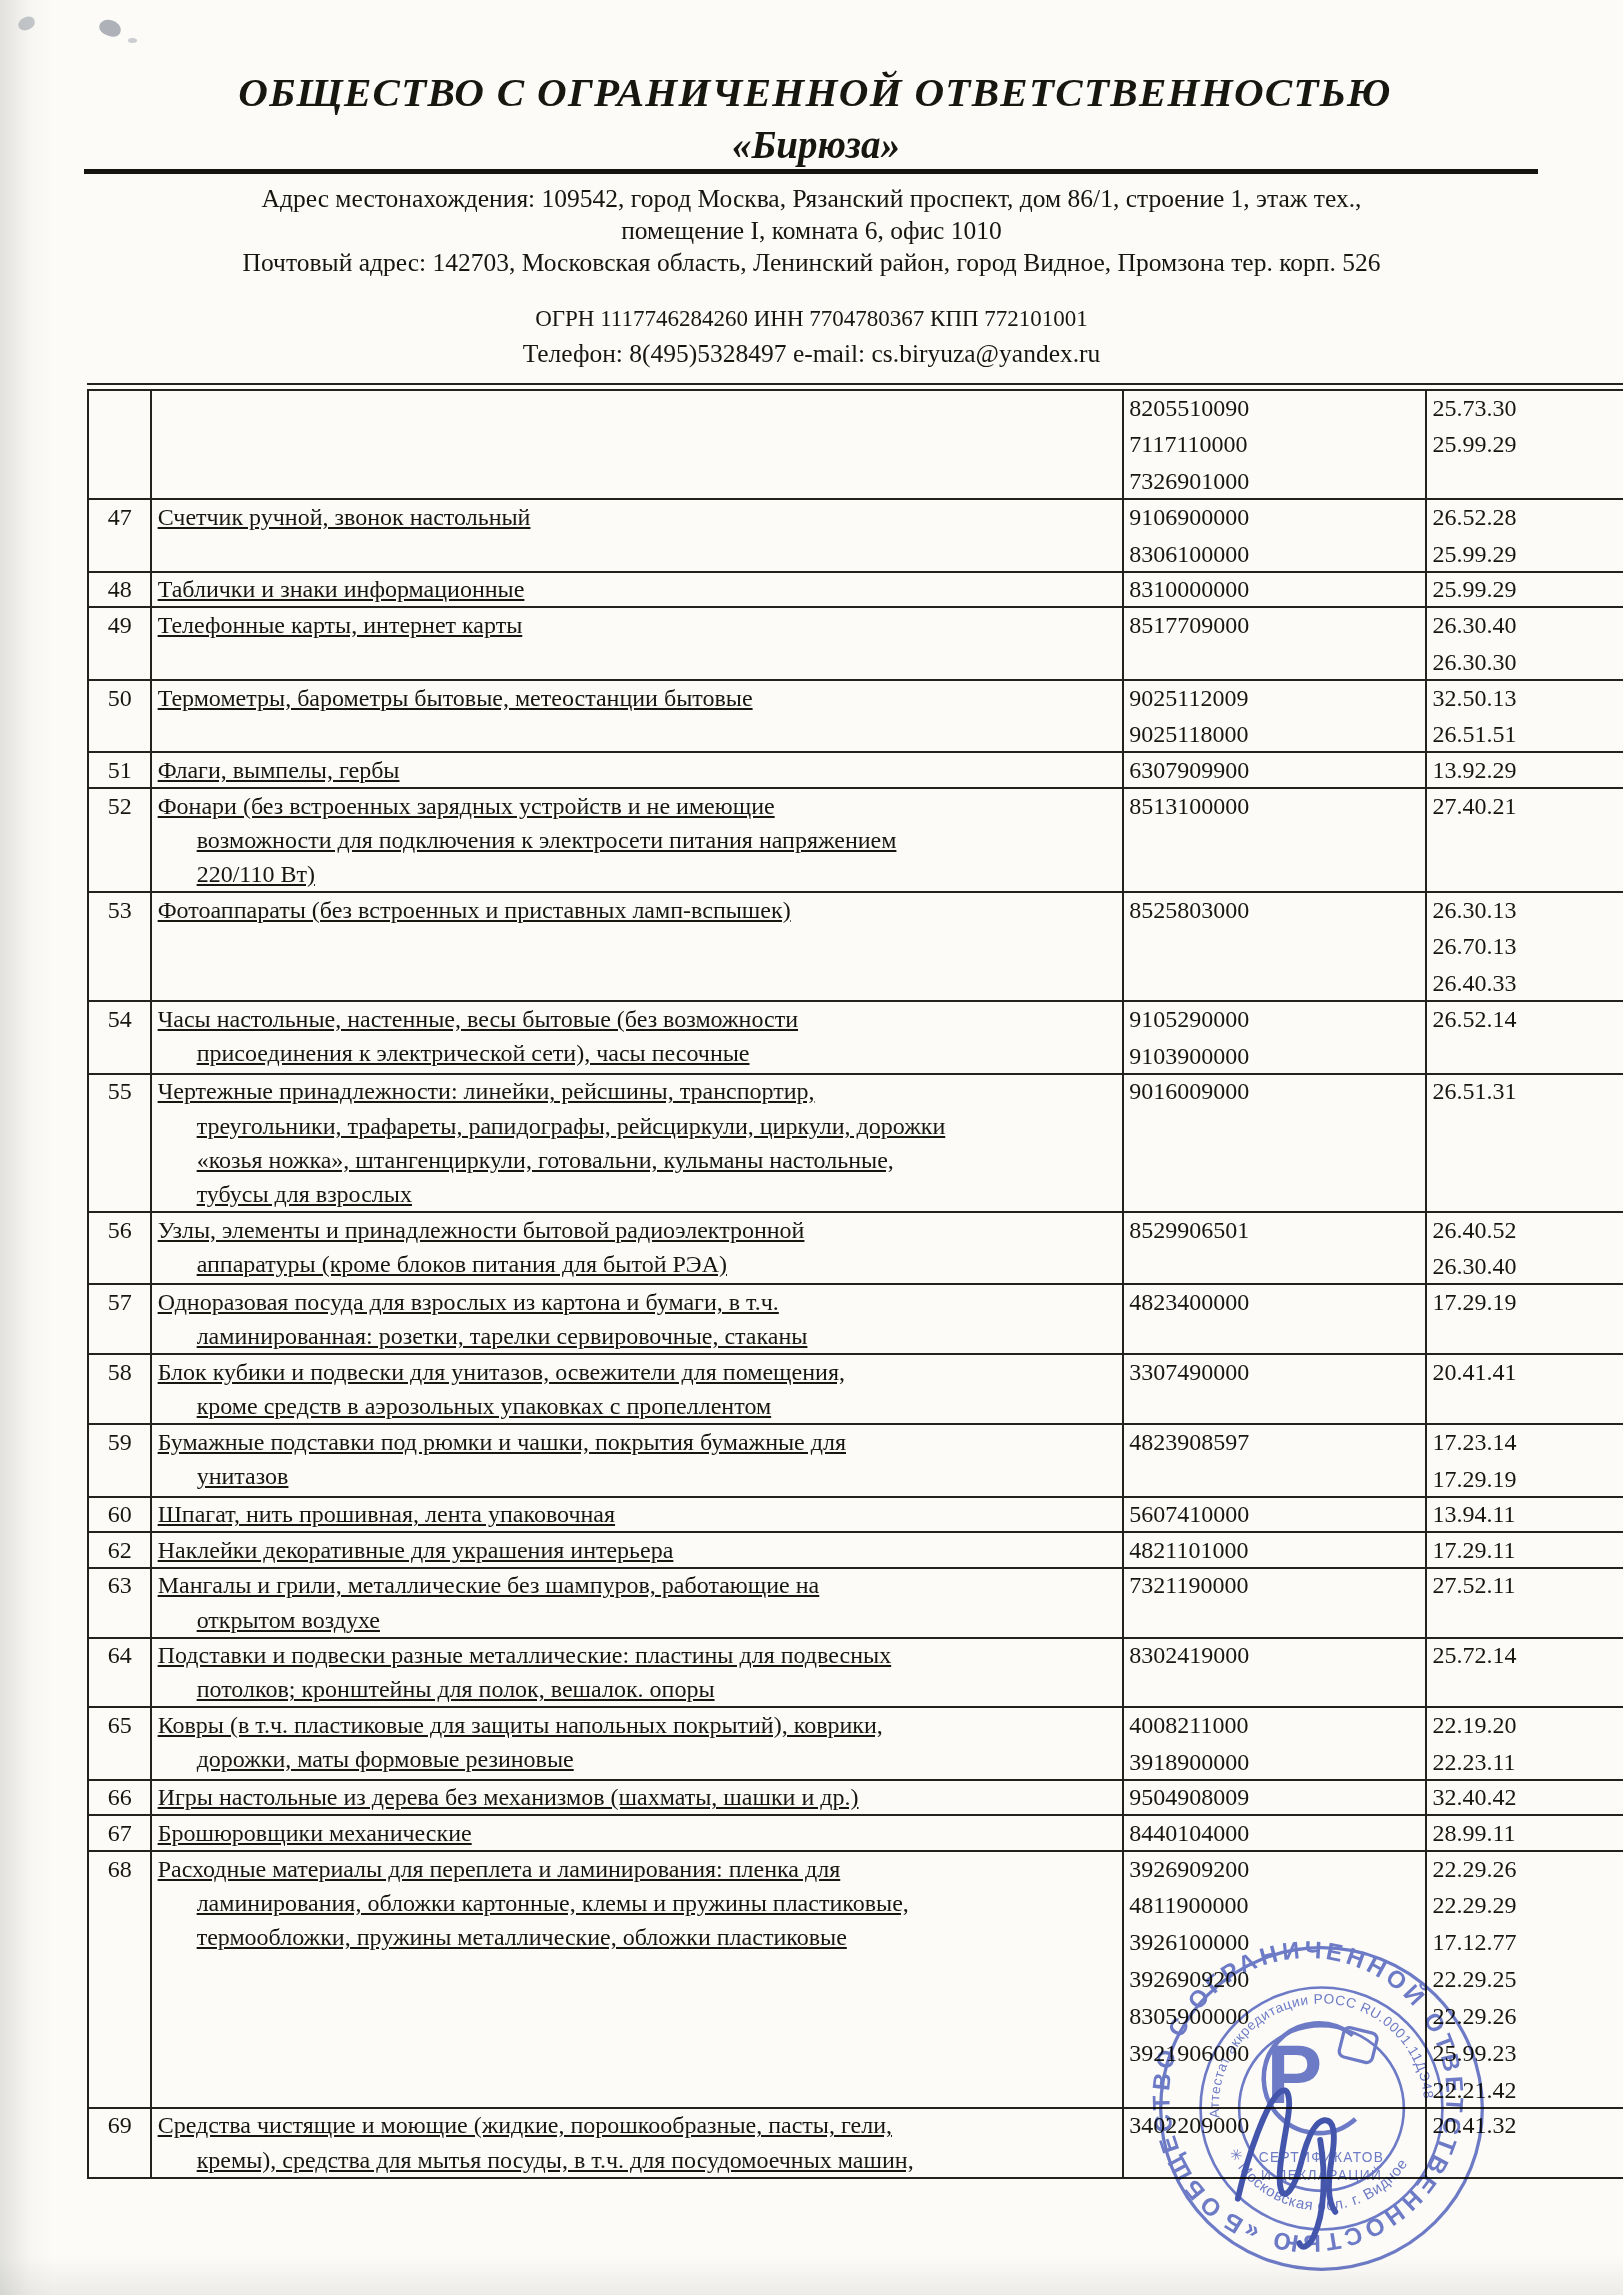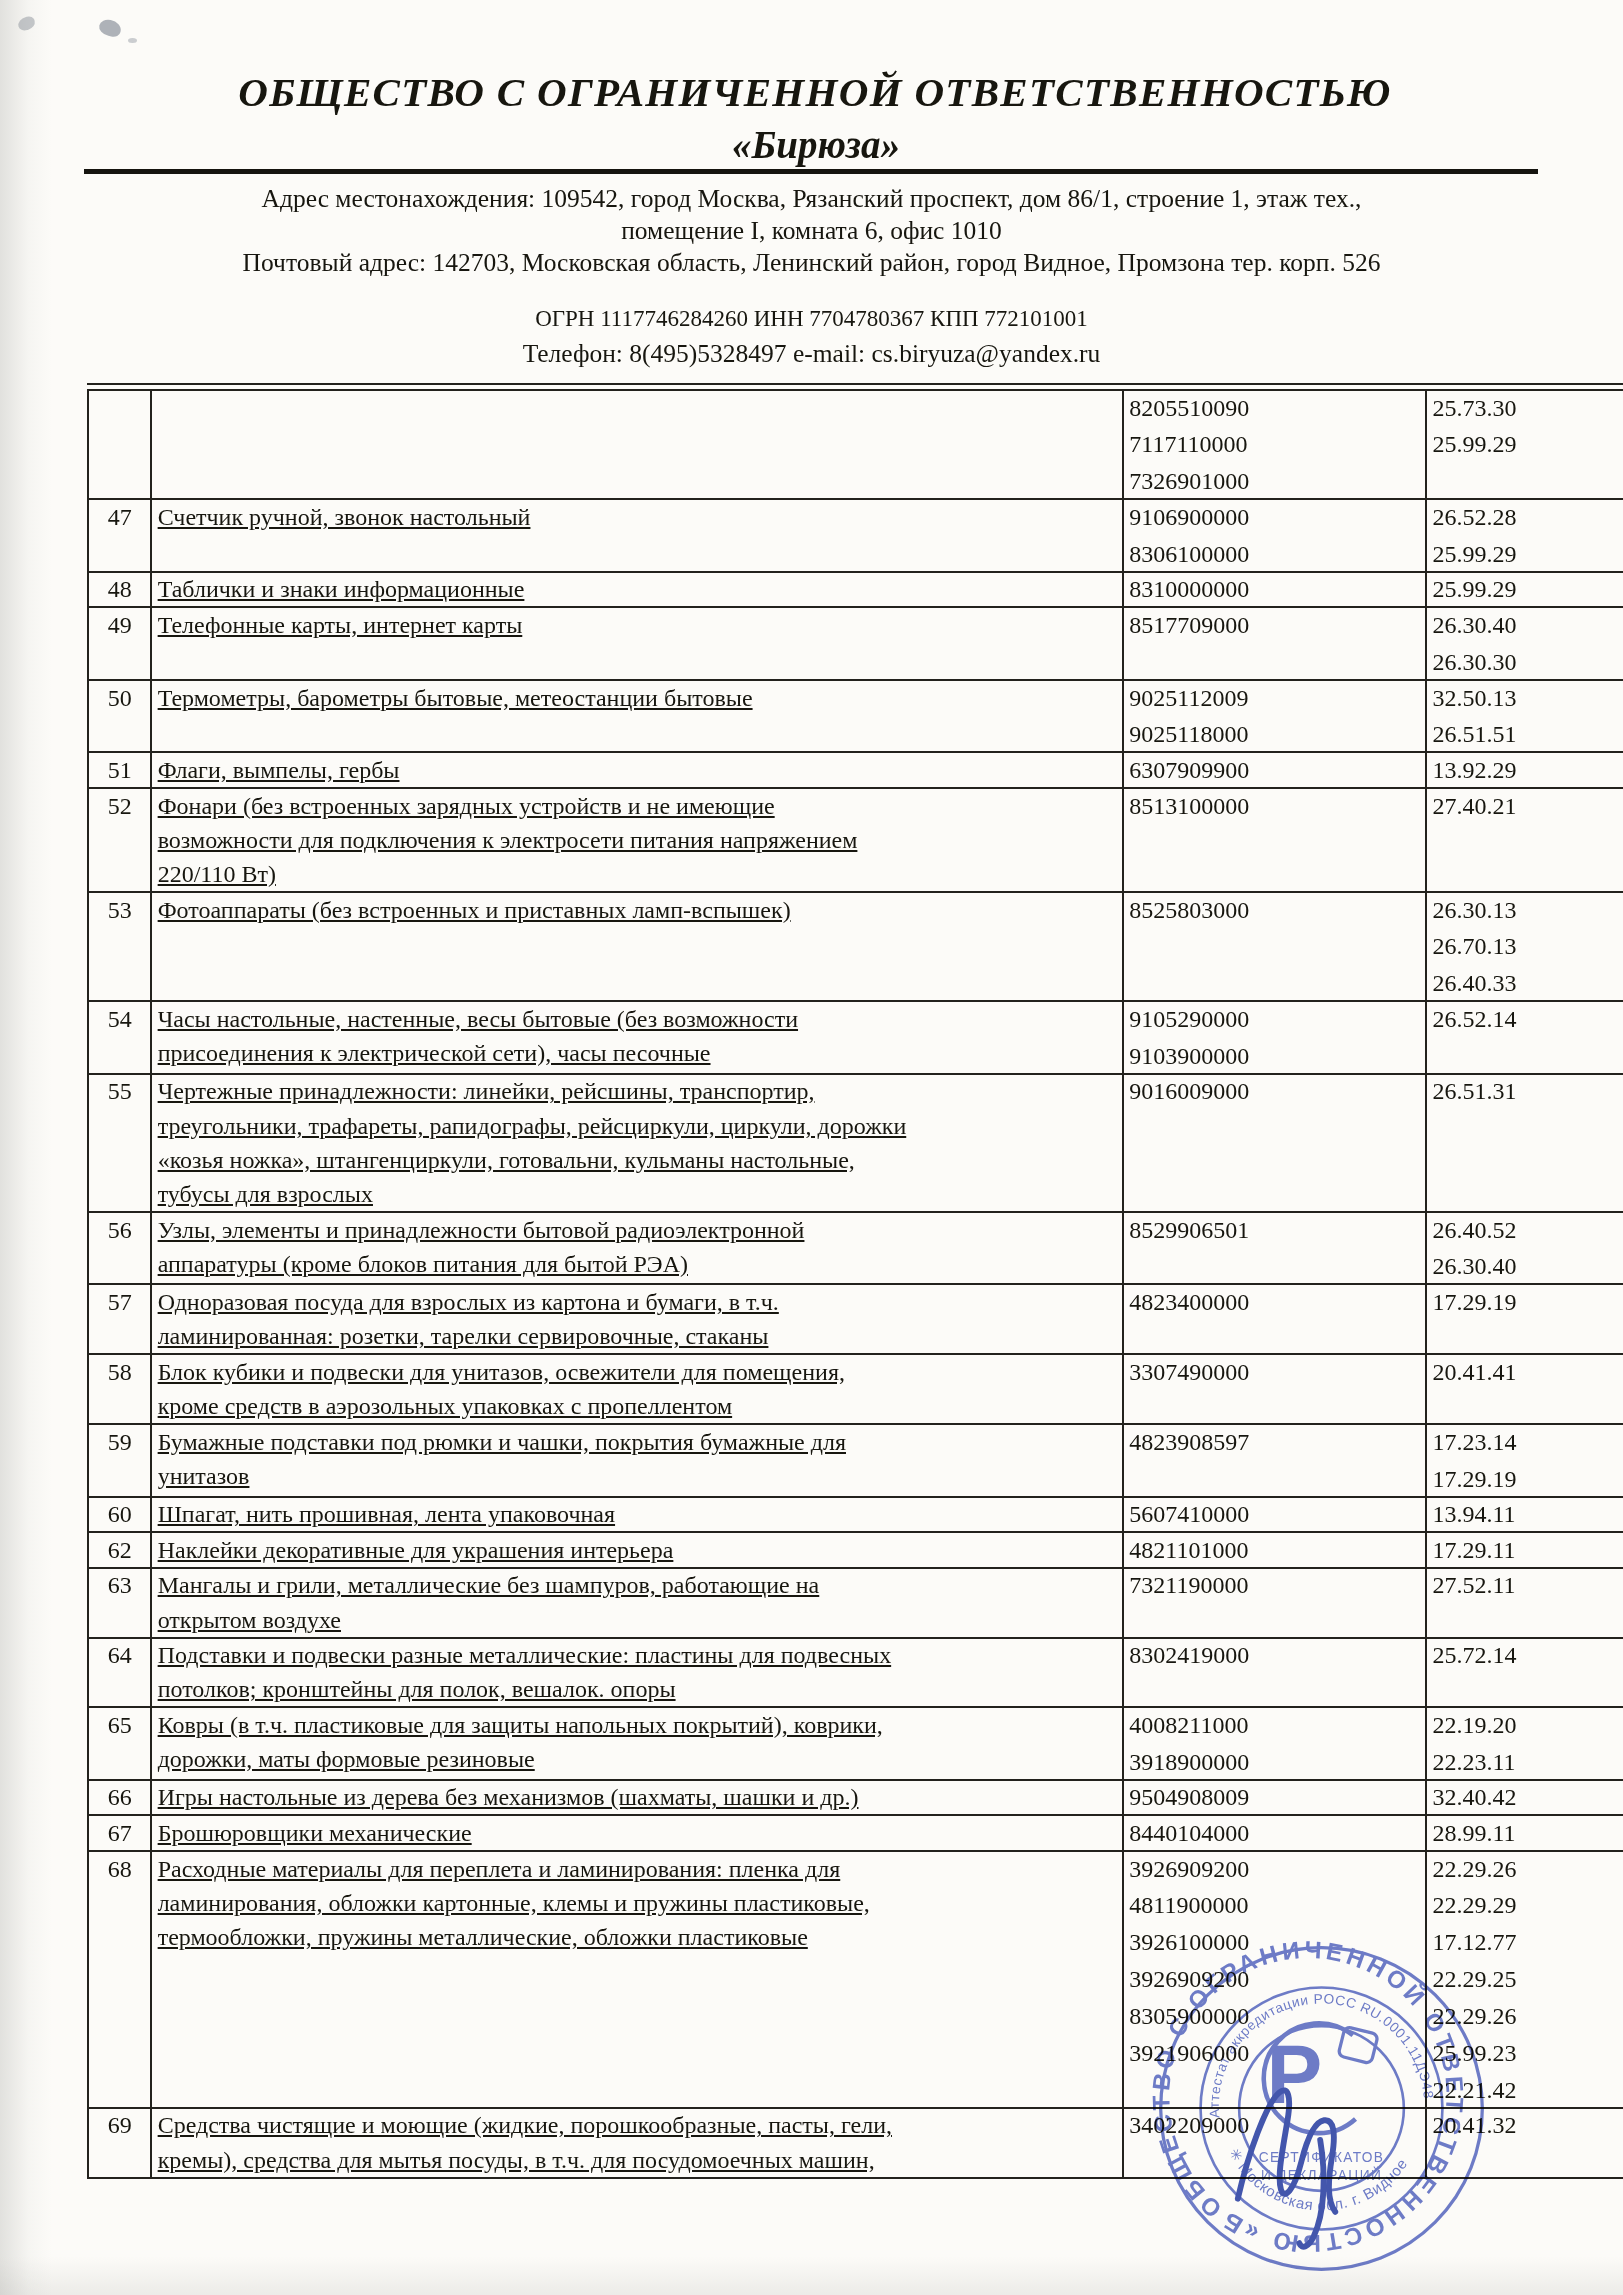--- a/index.html
+++ b/index.html
@@ -72,21 +72,21 @@
   table.codes td {
     border: 2px solid #23221d;
     vertical-align: top;
     font-size: 24px; line-height: 29px;
     padding: 2.6px 5.2px 2px 5.2px;
   }
   td.c-num  { text-align: center; padding-left: 0; padding-right: 0; }
   td.c-desc { padding-left: 14.4px; padding-right: 17px; text-decoration: underline; }
   td.c-code { padding-left: 15.7px; }
   td.c-okpd { padding-left: 19.6px; }
-  .desc-line + .desc-line { margin-top: 5.2px; }
+  .desc-line + .desc-line { margin-top: 5.2px; margin-left: 39px; }
   .code-item + .code-item, .okpd-item + .okpd-item { margin-top: 7.9px; }
 
   
   .stamp {
     position: absolute; left: 1145px; top: 1740px; 
     width: 353px; height: 353px;
     mix-blend-mode: multiply; opacity: 0.88;
     pointer-events: none;
   }
   .stamp text { font-family: "Liberation Sans", "DejaVu Sans", sans-serif; }

